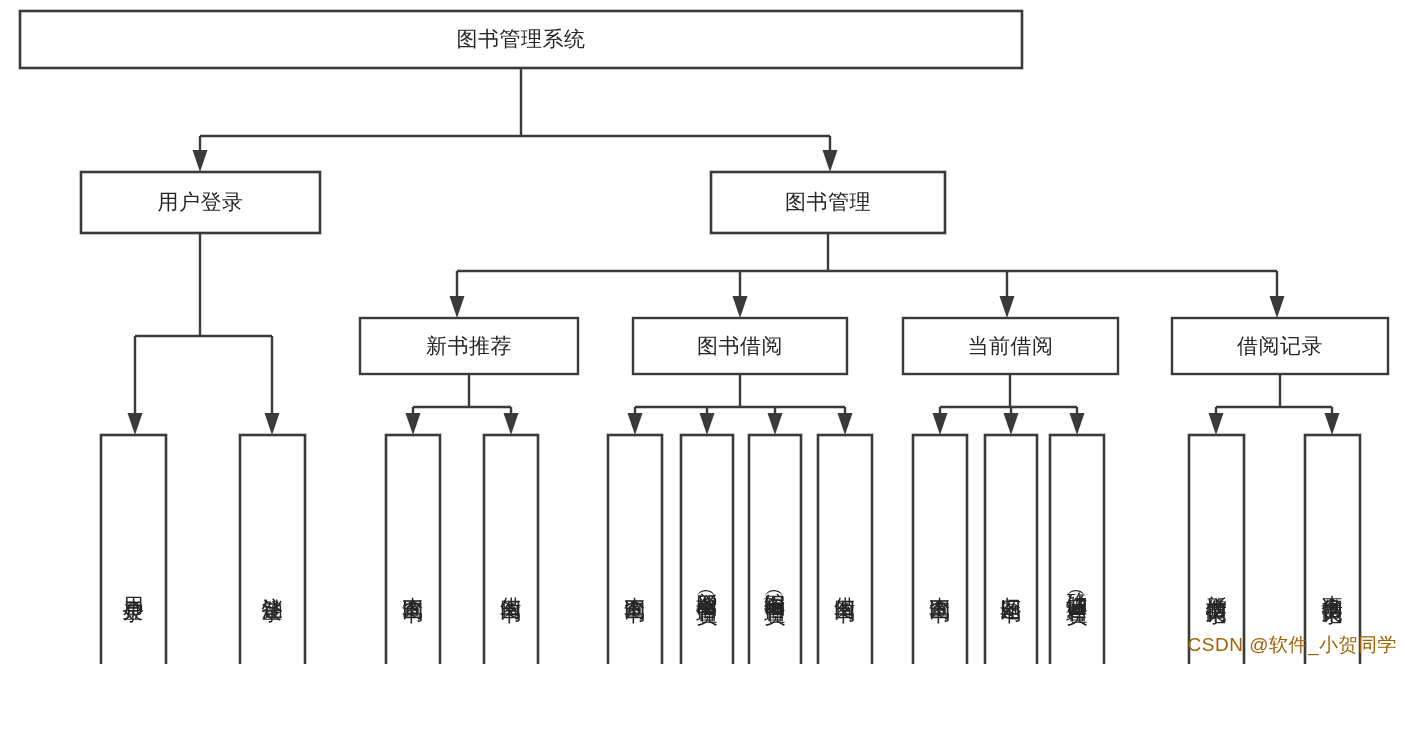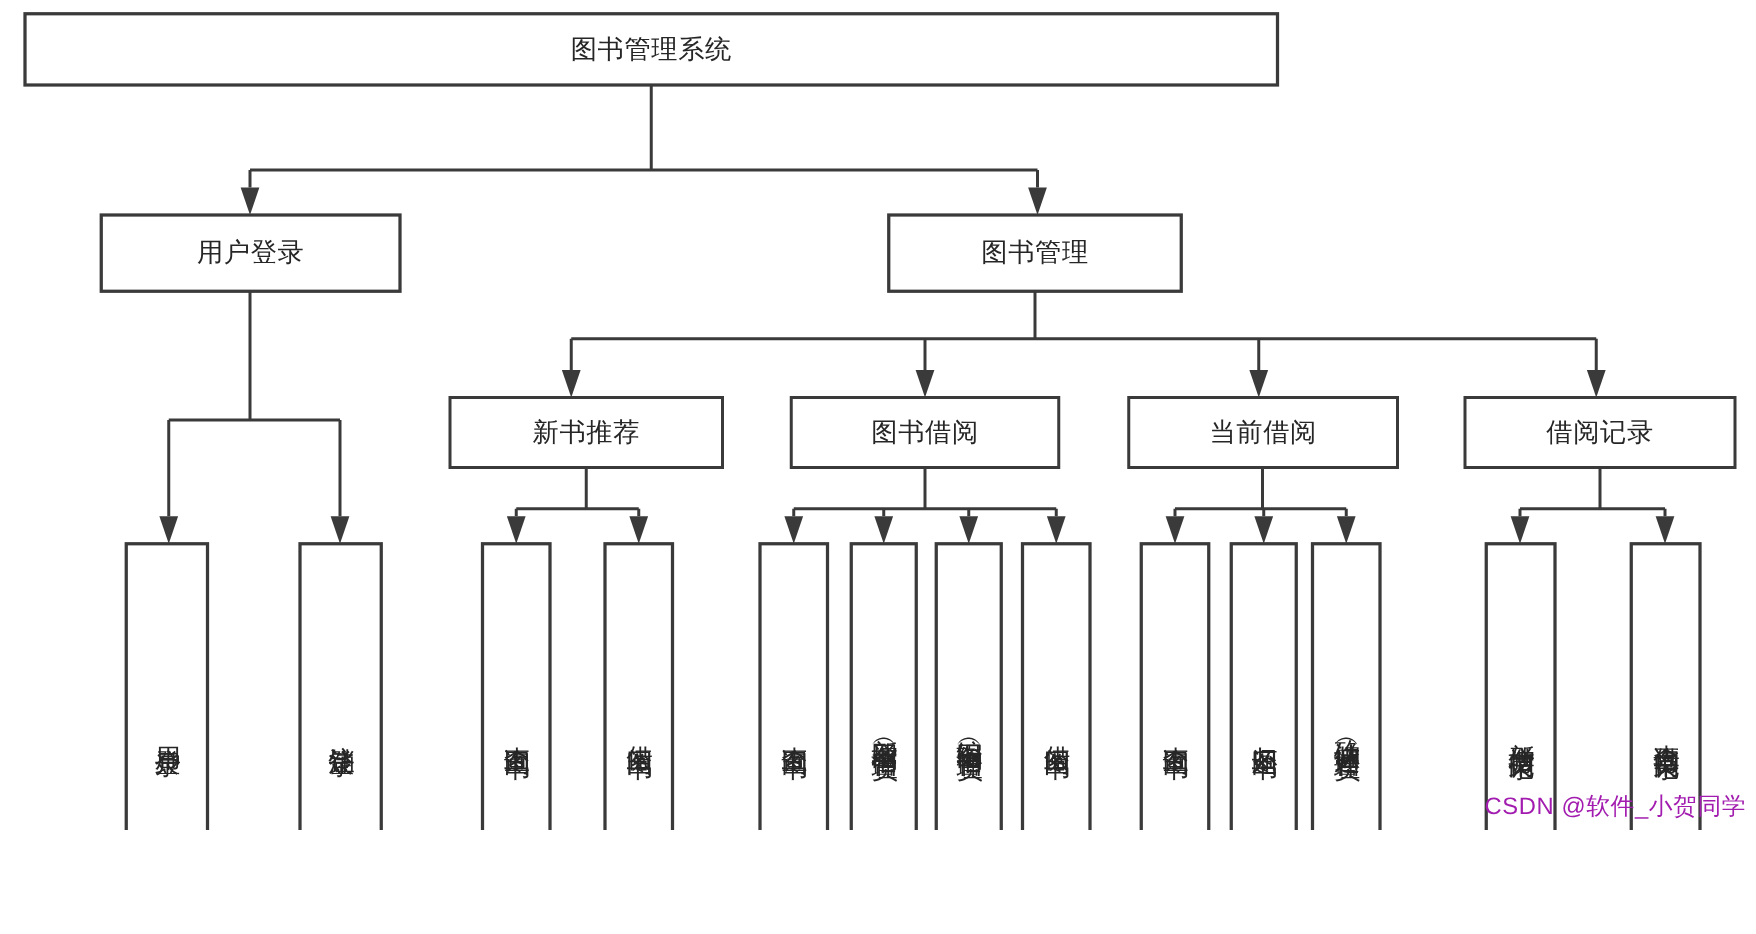--- a/index.html
+++ b/index.html
@@ -65,21 +65,21 @@
     white-space: nowrap;
     pointer-events: none;
     text-align: center;
   }
   .watermark {
     position: absolute;
     right: 8px;
     bottom: 6px;
     font-family: "Liberation Sans", "DejaVu Sans", sans-serif;
     font-size: 19px;
-    color: #a21caf;
+    color: #a16207;
     letter-spacing: 0.5px;
     white-space: nowrap;
     user-select: none;
   }
 </style>
 </head>
 <body>
 
 <div id="diagram-root">
 

